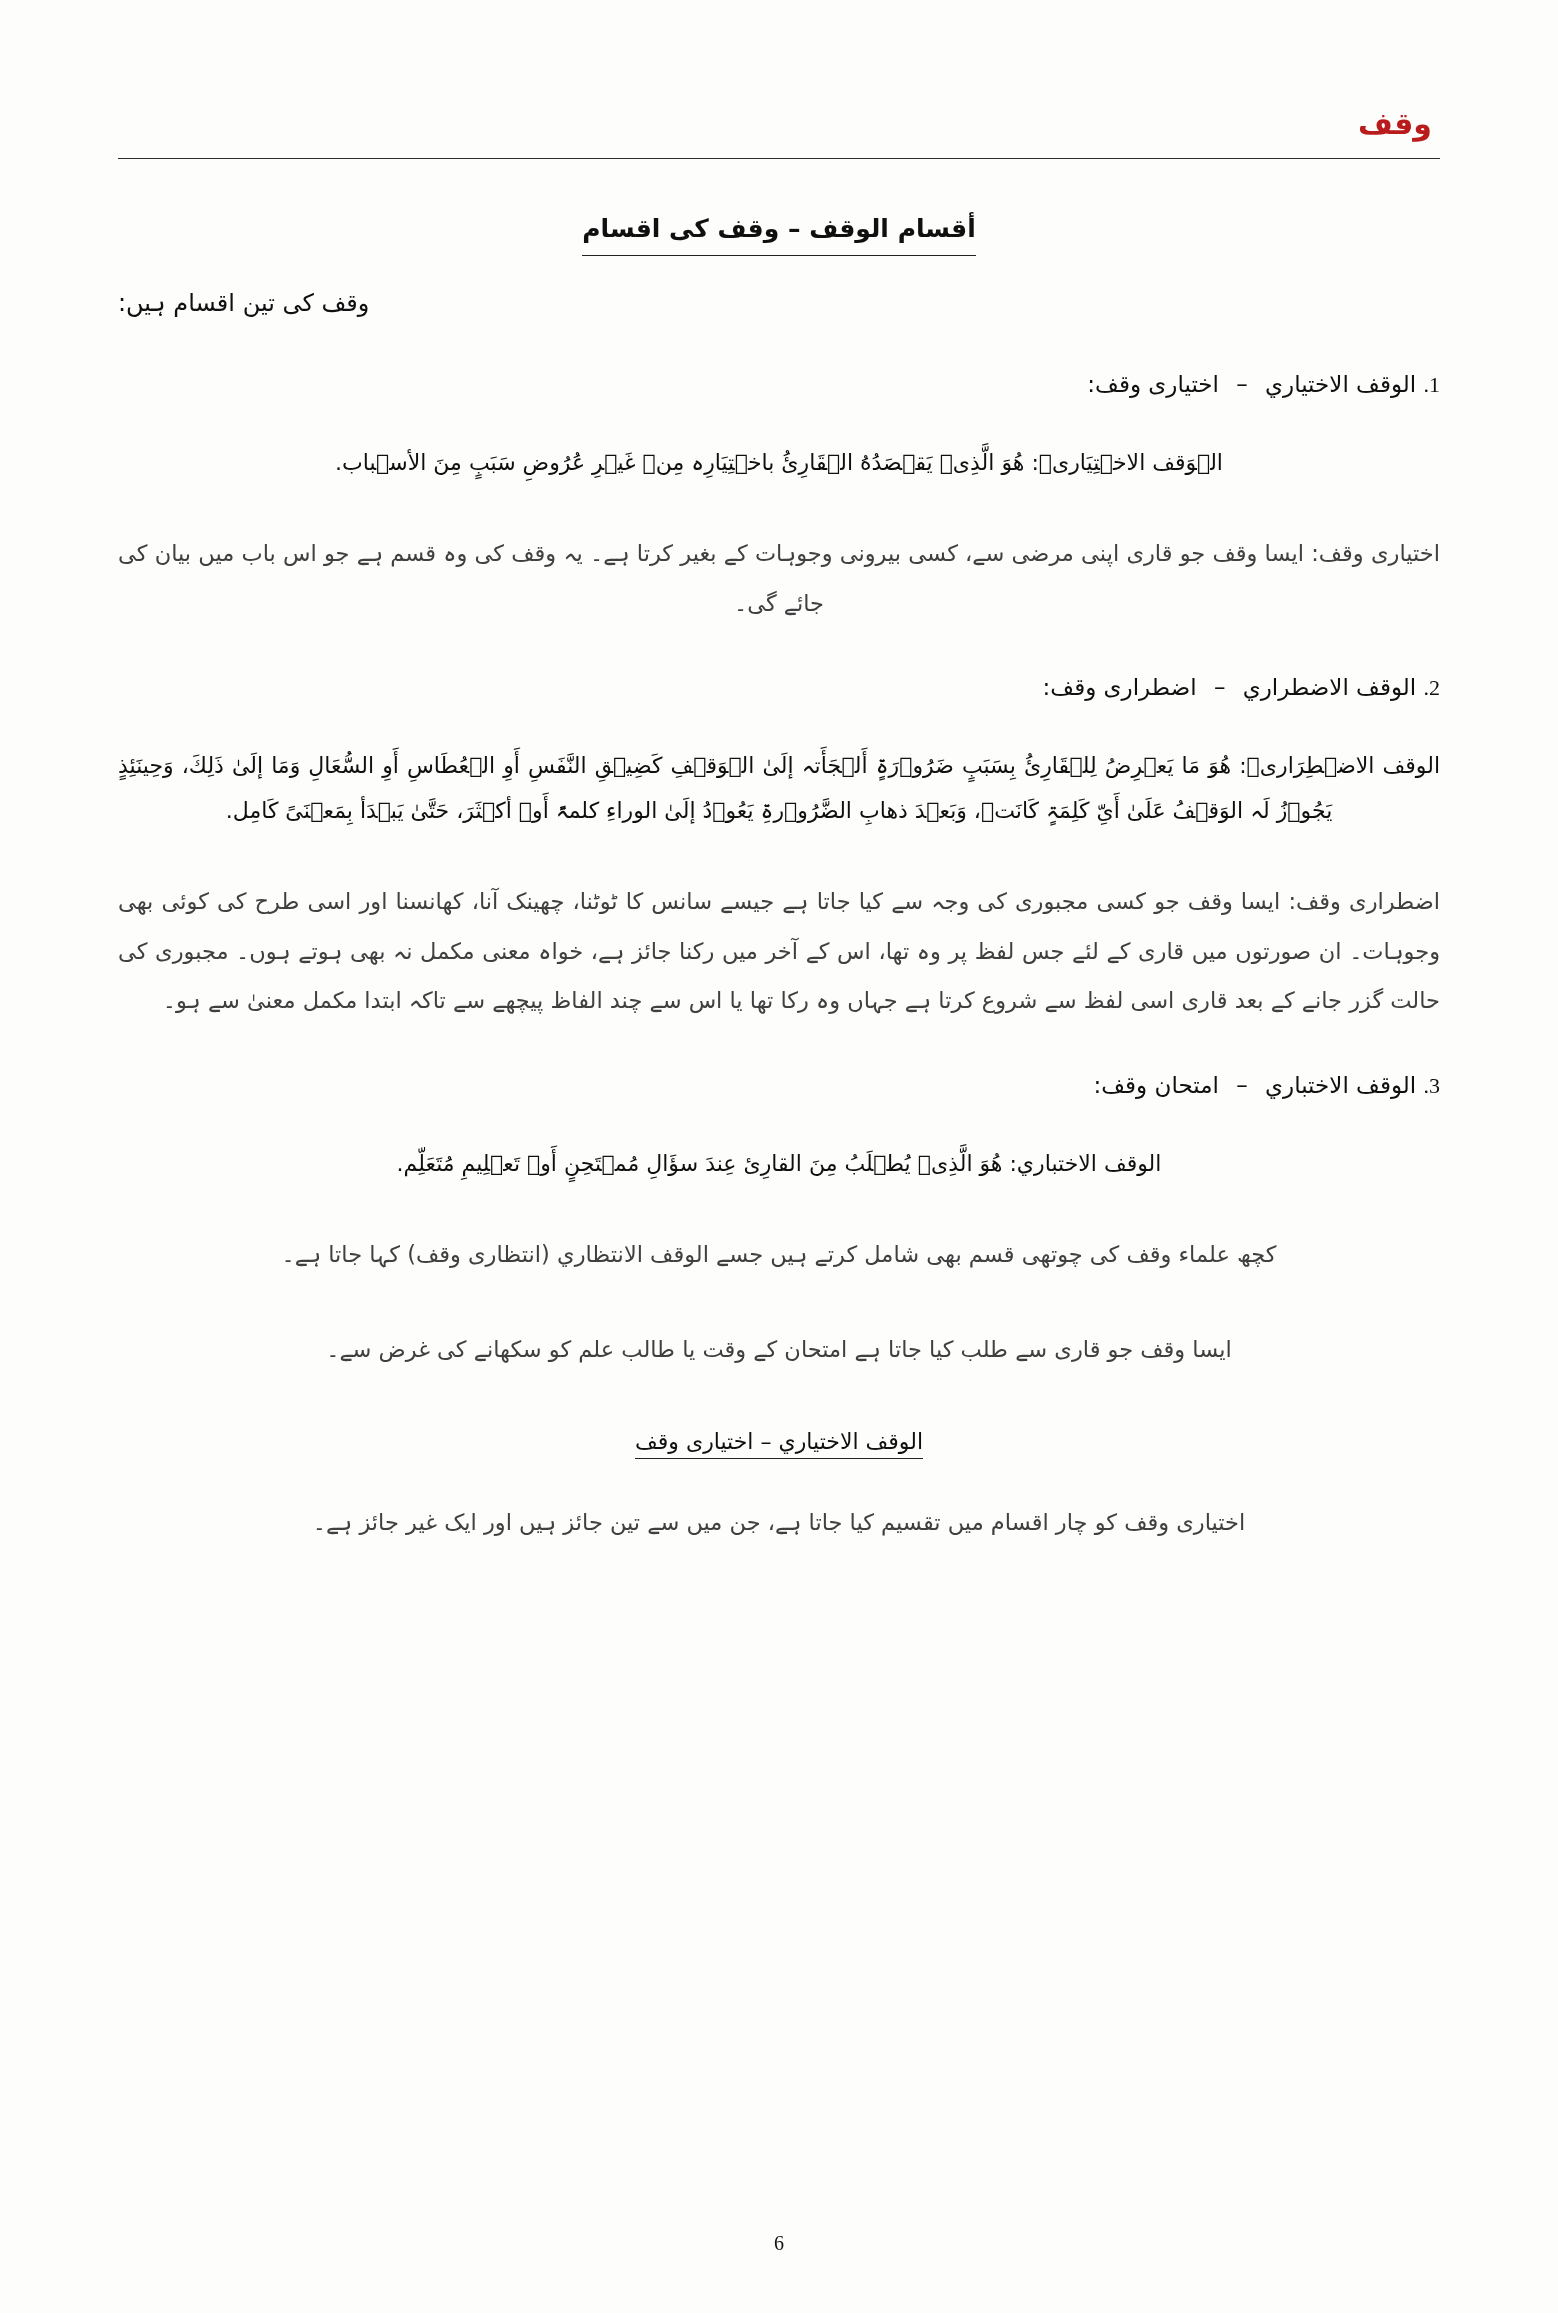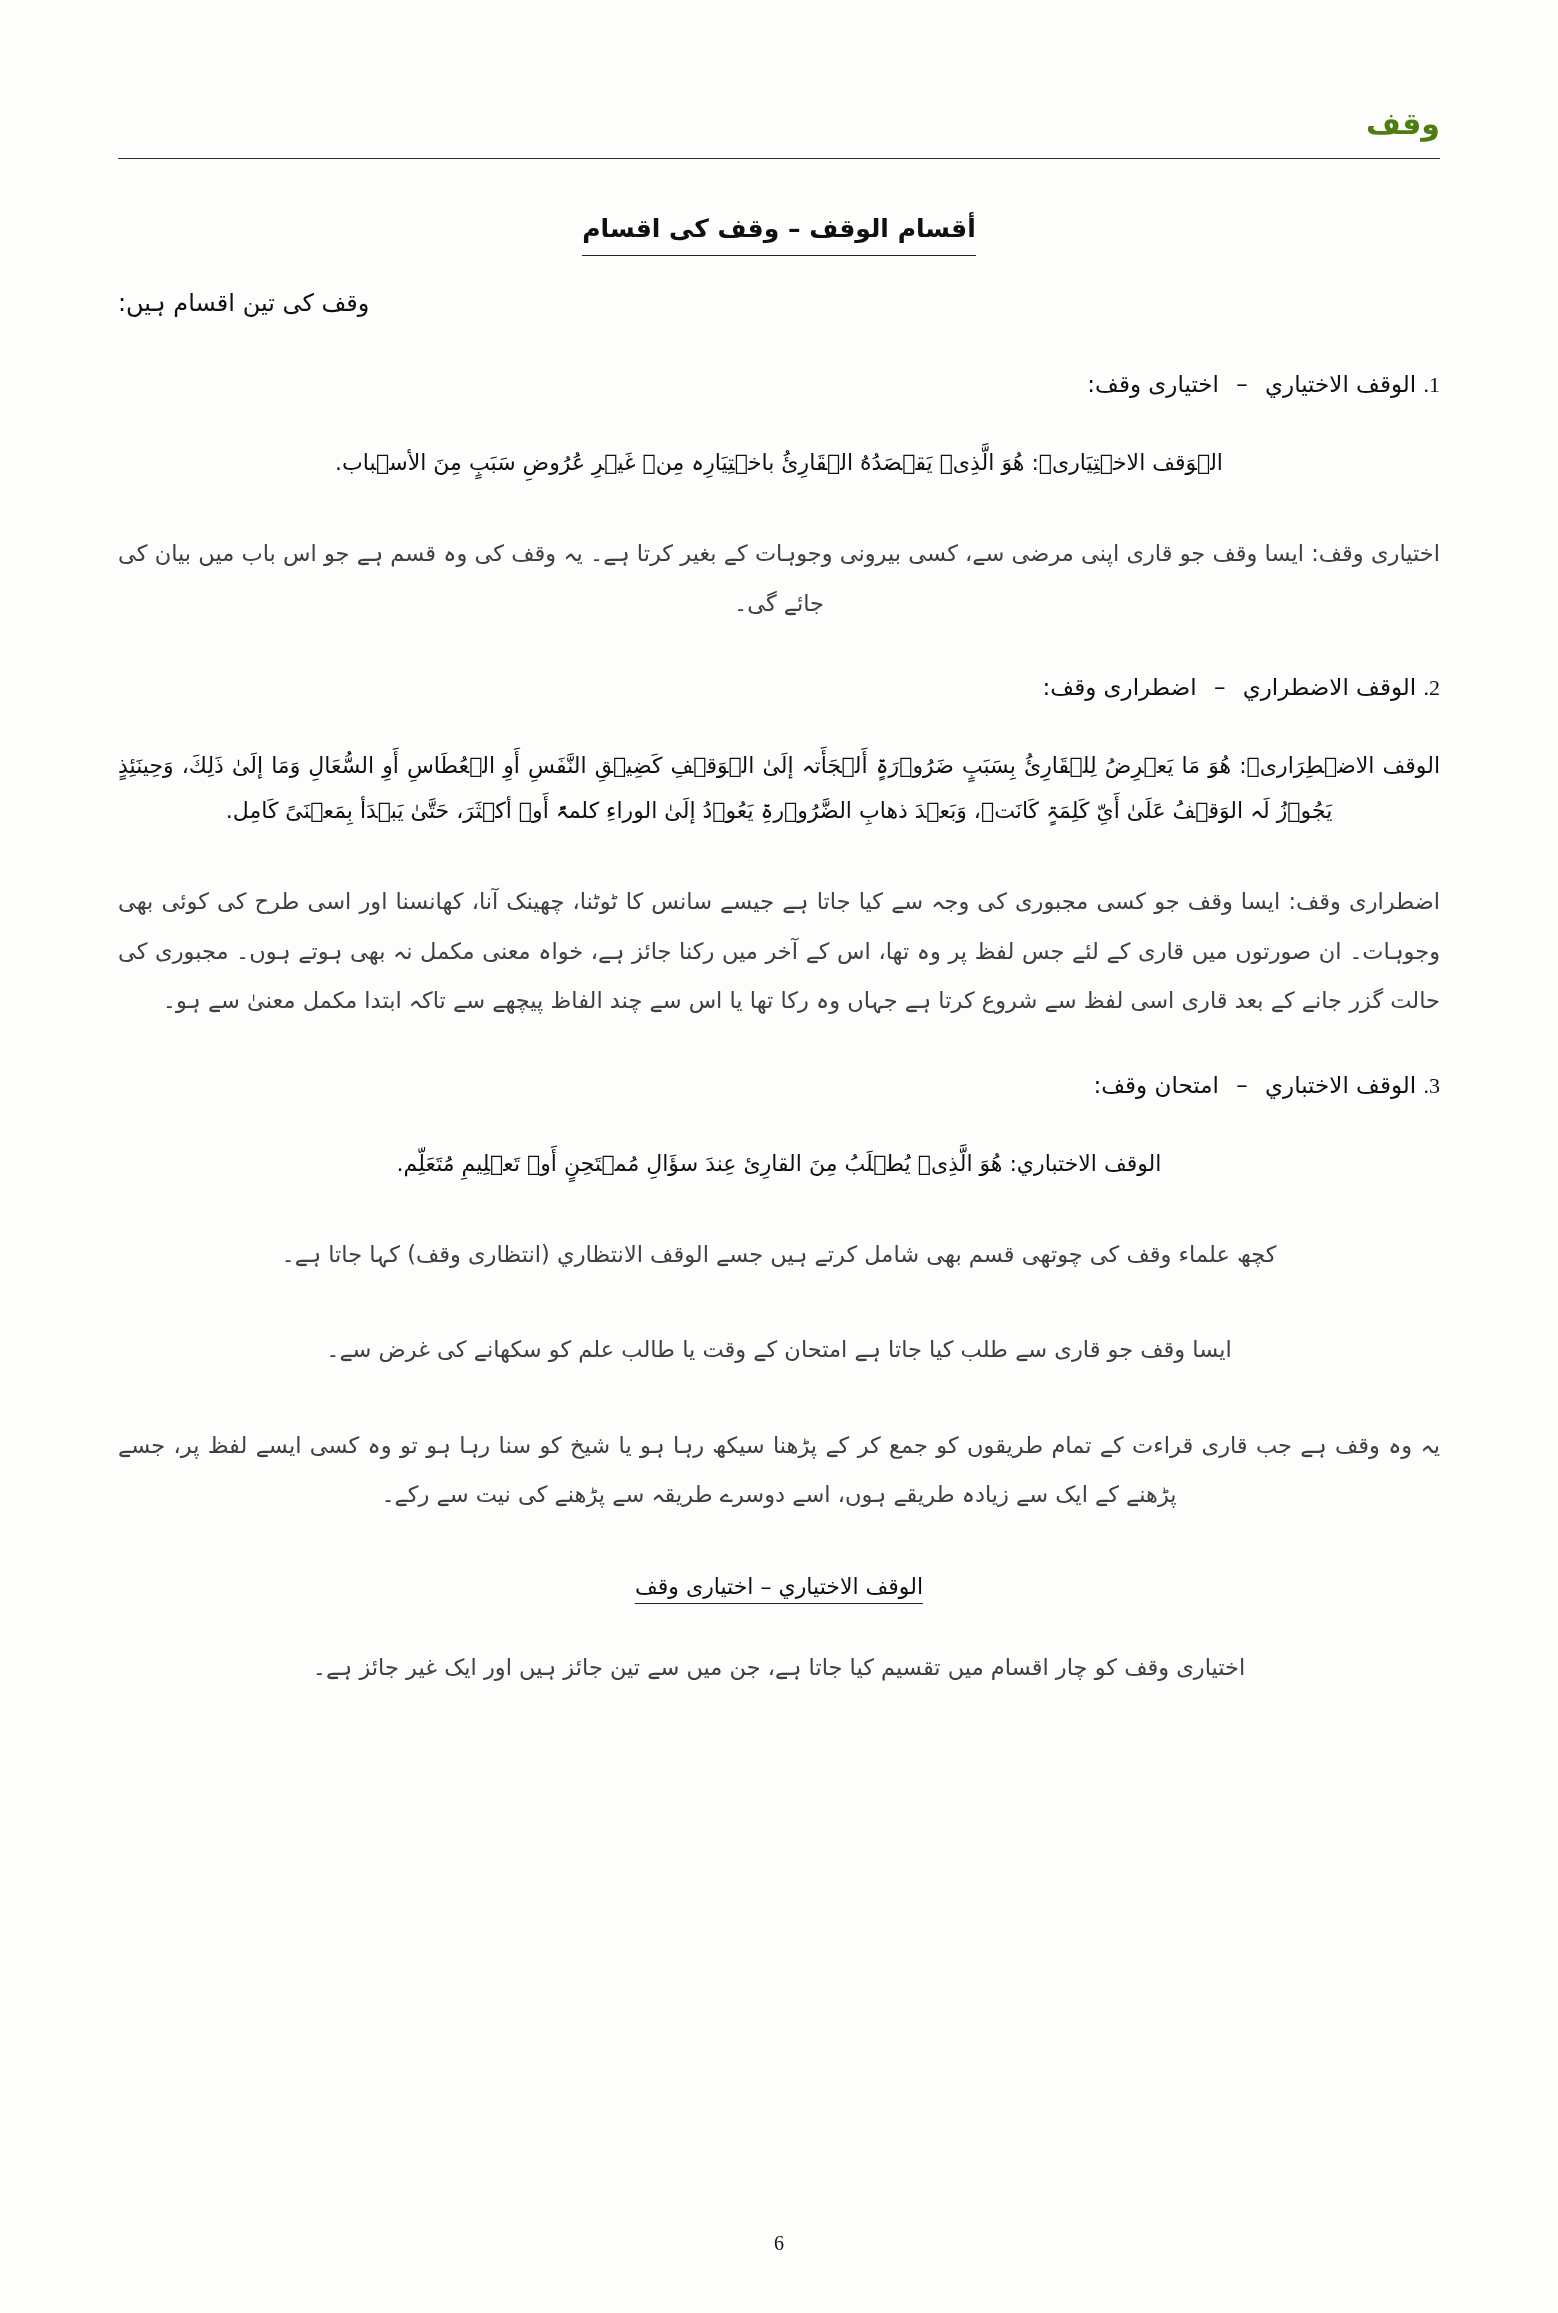--- a/index.html
+++ b/index.html
@@ -27,26 +27,26 @@
     box-sizing: border-box;
   }
 
   
   .header-row {
     position: relative;
     height: 60px;
   }
   .header-title {
     position: absolute;
-    right: 0;
+    right: 8px;
     top: 10px;
     font-size: 30px;
     font-weight: 700;
     letter-spacing: 0.5px;
-    color: #4d7c0f;
+    color: #b91c1c;
   }
   .header-rule {
     position: absolute;
     left: 0;
     right: 0;
     top: 62px;
     border-top: 1px solid #2b2b2b;
   }
 
   .content {
@@ -180,21 +180,20 @@
         <span class="sep">–</span>
         <span>امتحان وقف:</span>
       </div>
 
       <div class="arabic-block single">الوقف الاختباري: هُوَ الَّذِیۡ یُطۡلَبُ مِنَ القارِیٔ عِندَ سؤَالِ مُمۡتَحِنٍ أَوۡ تَعۡلِیمِ مُتَعَلِّم.</div>
 
       <div class="urdu-block center-last">کچھ  علماء وقف کی چوتھی قسم بھی شامل کرتے ہیں جسے الوقف الانتظاري  (انتظاری وقف) کہا جاتا ہے۔</div>
 
       <div class="urdu-block center-last">ایسا وقف جو قاری  سے طلب کیا جاتا ہے امتحان کے وقت  یا طالب علم کو سکھانے کی غرض سے۔</div>
 
-      <div class="urdu-block center-last">یہ وہ وقف ہے جب قاری قراءت کے تمام طریقوں کو جمع کر کے پڑھنا سیکھ رہا ہو یا شیخ کو سنا رہا ہو تو وہ کسی ایسے لفظ پر، جسے پڑھنے کے ایک سے زیادہ طریقے ہوں، اسے دوسرے  طریقہ سے پڑھنے کی نیت سے رکے۔</div>
 
       <div class="sub-heading">
         <span class="hd-underline">
           <span>الوقف الاختياري</span>
           <span class="sep">–</span>
           <span>اختیاری وقف</span>
         </span>
       </div>
 
       <div class="urdu-block center-last">اختیاری  وقف کو چار اقسام میں  تقسیم کیا جاتا ہے، جن میں سے تین  جائز ہیں اور ایک غیر جائز ہے۔</div>

